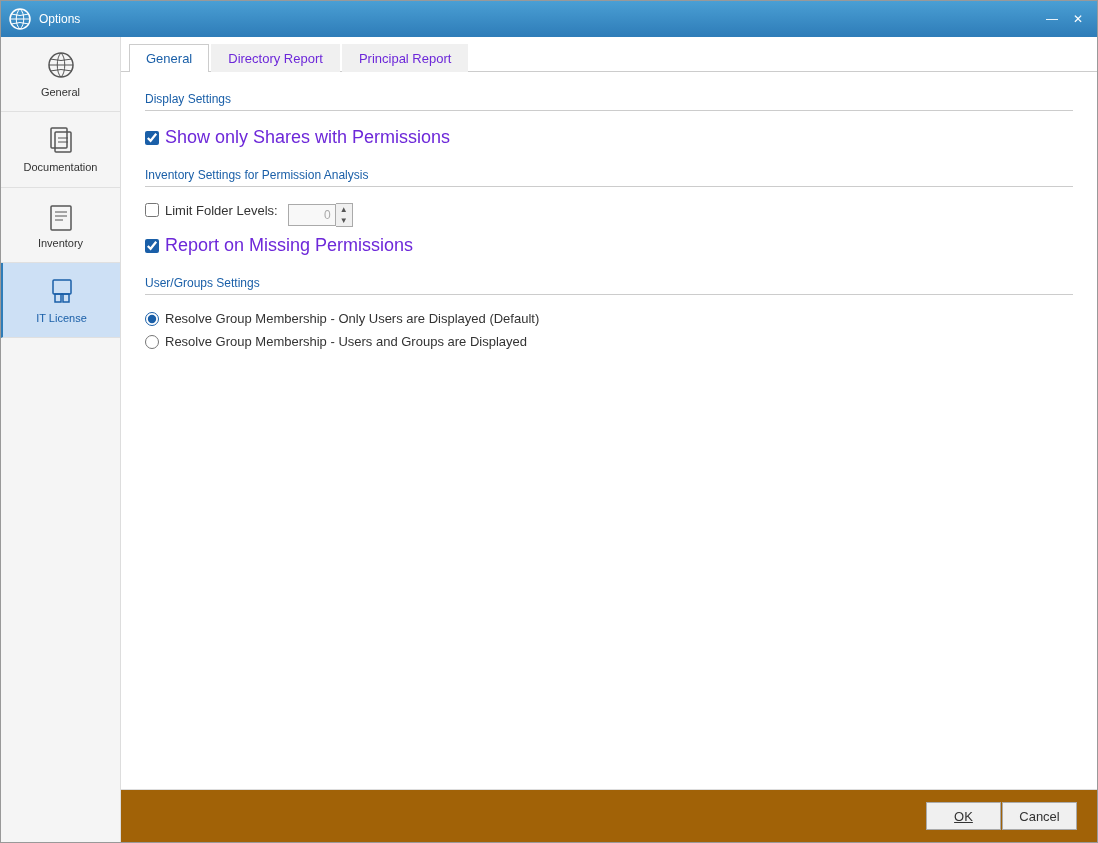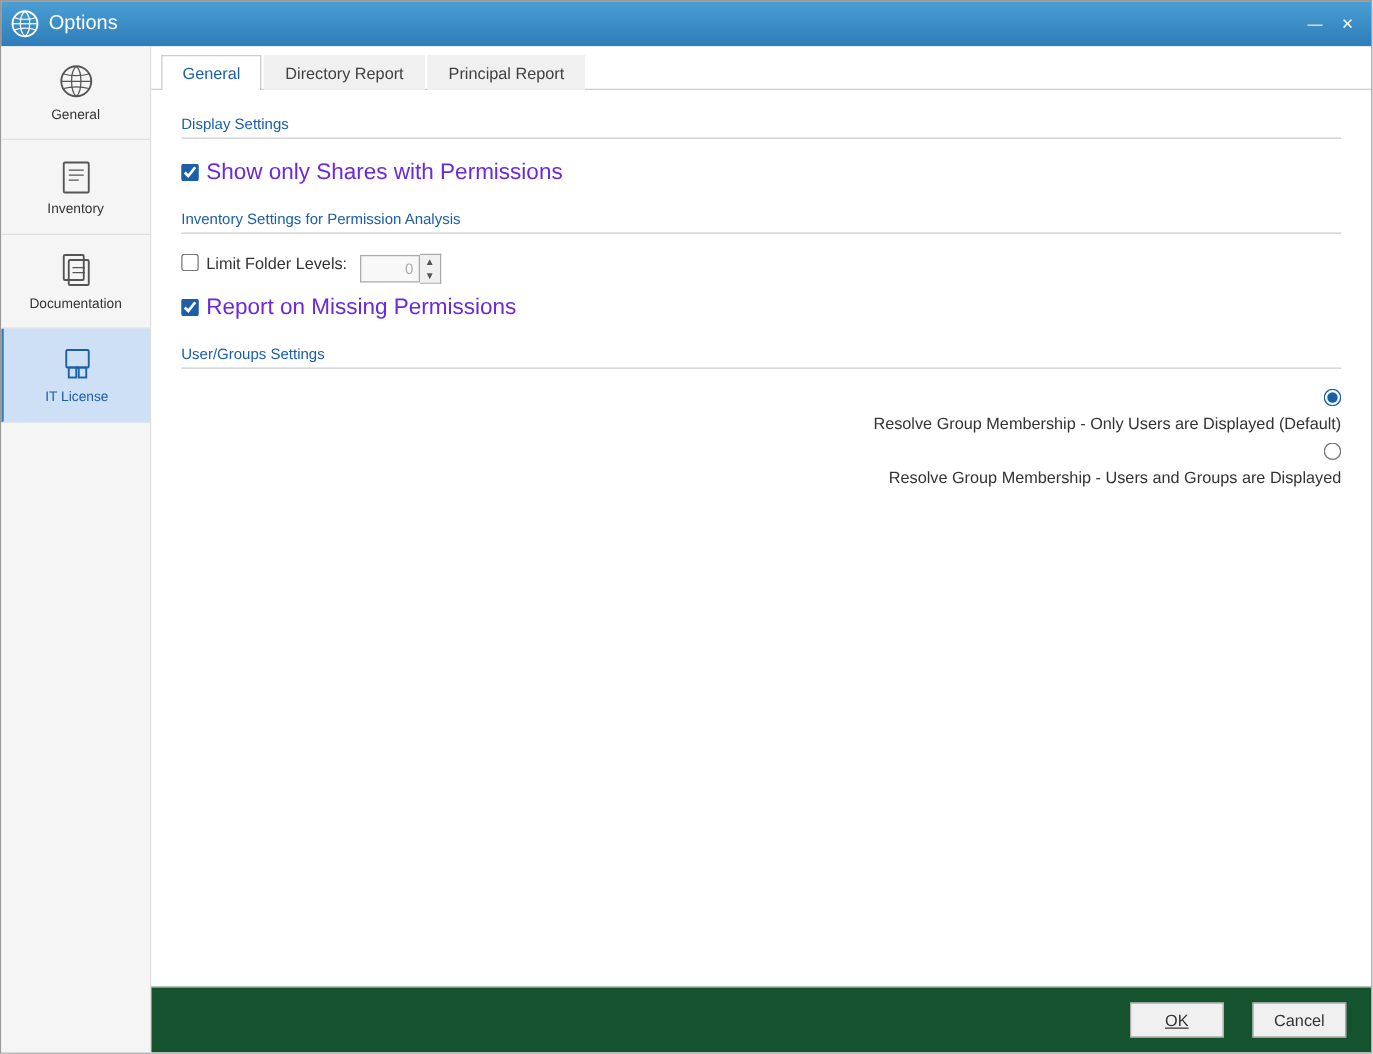--- a/index.html
+++ b/index.html
@@ -26,21 +26,21 @@
       flex-shrink: 0;
     }
     .title-bar-icon {
       width: 22px;
       height: 22px;
       margin-right: 8px;
       flex-shrink: 0;
     }
     .title-bar-title {
       flex: 1;
-      font-size: 16px;
+      font-size: 12px;
       font-weight: normal;
     }
     .title-bar-controls {
       display: flex;
       gap: 4px;
     }
     .title-bar-btn {
       width: 22px;
       height: 18px;
       background: transparent;
@@ -115,21 +115,21 @@
       background: #fff;
       flex-shrink: 0;
     }
     .tab {
       padding: 6px 16px;
       cursor: pointer;
       border: 1px solid transparent;
       border-bottom: none;
       margin-right: 2px;
       font-size: 13px;
-      color: #404040;
+      color: #6d28d9;
       position: relative;
       bottom: -1px;
       background: #f0f0f0;
     }
     .tab.active {
       background: #fff;
       border-color: #ccc;
       border-bottom-color: #fff;
       color: #1a5fa8;
     }
@@ -219,44 +219,43 @@
       font-size: 8px;
       display: flex;
       align-items: center;
       justify-content: center;
       color: #555;
     }
 
     
     .radio-row {
       display: flex;
-      align-items: flex-end;
+      align-items: center;
       margin: 8px 0;
       gap: 6px;
-      flex-direction: column;
     }
     .radio-row input[type="radio"] {
       width: 14px;
       height: 14px;
       cursor: pointer;
       accent-color: #1a5fa8;
     }
     .radio-label {
       font-size: 13px;
       color: #333;
     }
 
     
     .footer {
       display: flex;
       justify-content: flex-end;
       padding: 12px 20px;
       border-top: 1px solid #ddd;
-      background: #14532d;
-      gap: 23px;
+      background: #a16207;
+      gap: 1px;
       flex-shrink: 0;
     }
     .footer-btn {
       min-width: 75px;
       height: 28px;
       padding: 0 16px;
       font-size: 13px;
       cursor: pointer;
       border: 1px solid #aaa;
       background: #f0f0f0;
@@ -309,39 +308,39 @@
             <path d="M3 8 Q14 11, 25 8" fill="none" stroke="#555" stroke-width="1"></path>
             <path d="M3 20 Q14 17, 25 20" fill="none" stroke="#555" stroke-width="1"></path>
           </svg>
         </div>
         <span class="sidebar-item-label">General</span>
       </div>
 
       <div class="sidebar-item">
         <div class="sidebar-icon">
           <svg width="28" height="28" viewBox="0 0 28 28">
+            <rect x="4" y="2" width="16" height="20" rx="1" fill="none" stroke="#555" stroke-width="1.5"></rect>
+            <rect x="8" y="6" width="16" height="20" rx="1" fill="none" stroke="#555" stroke-width="1.5"></rect>
+            <line x1="11" y1="12" x2="21" y2="12" stroke="#555" stroke-width="1"></line>
+            <line x1="11" y1="16" x2="21" y2="16" stroke="#555" stroke-width="1"></line>
+          </svg>
+        </div>
+        <span class="sidebar-item-label">Documentation</span>
+      </div>
+
+      <div class="sidebar-item">
+        <div class="sidebar-icon">
+          <svg width="28" height="28" viewBox="0 0 28 28">
             <rect x="4" y="4" width="20" height="24" rx="1" fill="none" stroke="#555" stroke-width="1.5"></rect>
             <line x1="8" y1="10" x2="20" y2="10" stroke="#555" stroke-width="1"></line>
             <line x1="8" y1="14" x2="20" y2="14" stroke="#555" stroke-width="1"></line>
             <line x1="8" y1="18" x2="16" y2="18" stroke="#555" stroke-width="1"></line>
           </svg>
         </div>
         <span class="sidebar-item-label">Inventory</span>
-      </div>
-
-      <div class="sidebar-item">
-        <div class="sidebar-icon">
-          <svg width="28" height="28" viewBox="0 0 28 28">
-            <rect x="4" y="2" width="16" height="20" rx="1" fill="none" stroke="#555" stroke-width="1.5"></rect>
-            <rect x="8" y="6" width="16" height="20" rx="1" fill="none" stroke="#555" stroke-width="1.5"></rect>
-            <line x1="11" y1="12" x2="21" y2="12" stroke="#555" stroke-width="1"></line>
-            <line x1="11" y1="16" x2="21" y2="16" stroke="#555" stroke-width="1"></line>
-          </svg>
-        </div>
-        <span class="sidebar-item-label">Documentation</span>
       </div>
 
       <div class="sidebar-item active">
         <div class="sidebar-icon">
           <svg width="28" height="28" viewBox="0 0 28 28">
             <rect x="5" y="3" width="18" height="14" rx="1" fill="none" stroke="#1a5fa8" stroke-width="1.5"></rect>
             <rect x="7" y="17" width="6" height="8" rx="0" fill="none" stroke="#1a5fa8" stroke-width="1.5"></rect>
             <rect x="15" y="17" width="6" height="8" rx="0" fill="none" stroke="#1a5fa8" stroke-width="1.5"></rect>
             <line x1="13" y1="17" x2="15" y2="17" stroke="#1a5fa8" stroke-width="1.5"></line>
           </svg>

